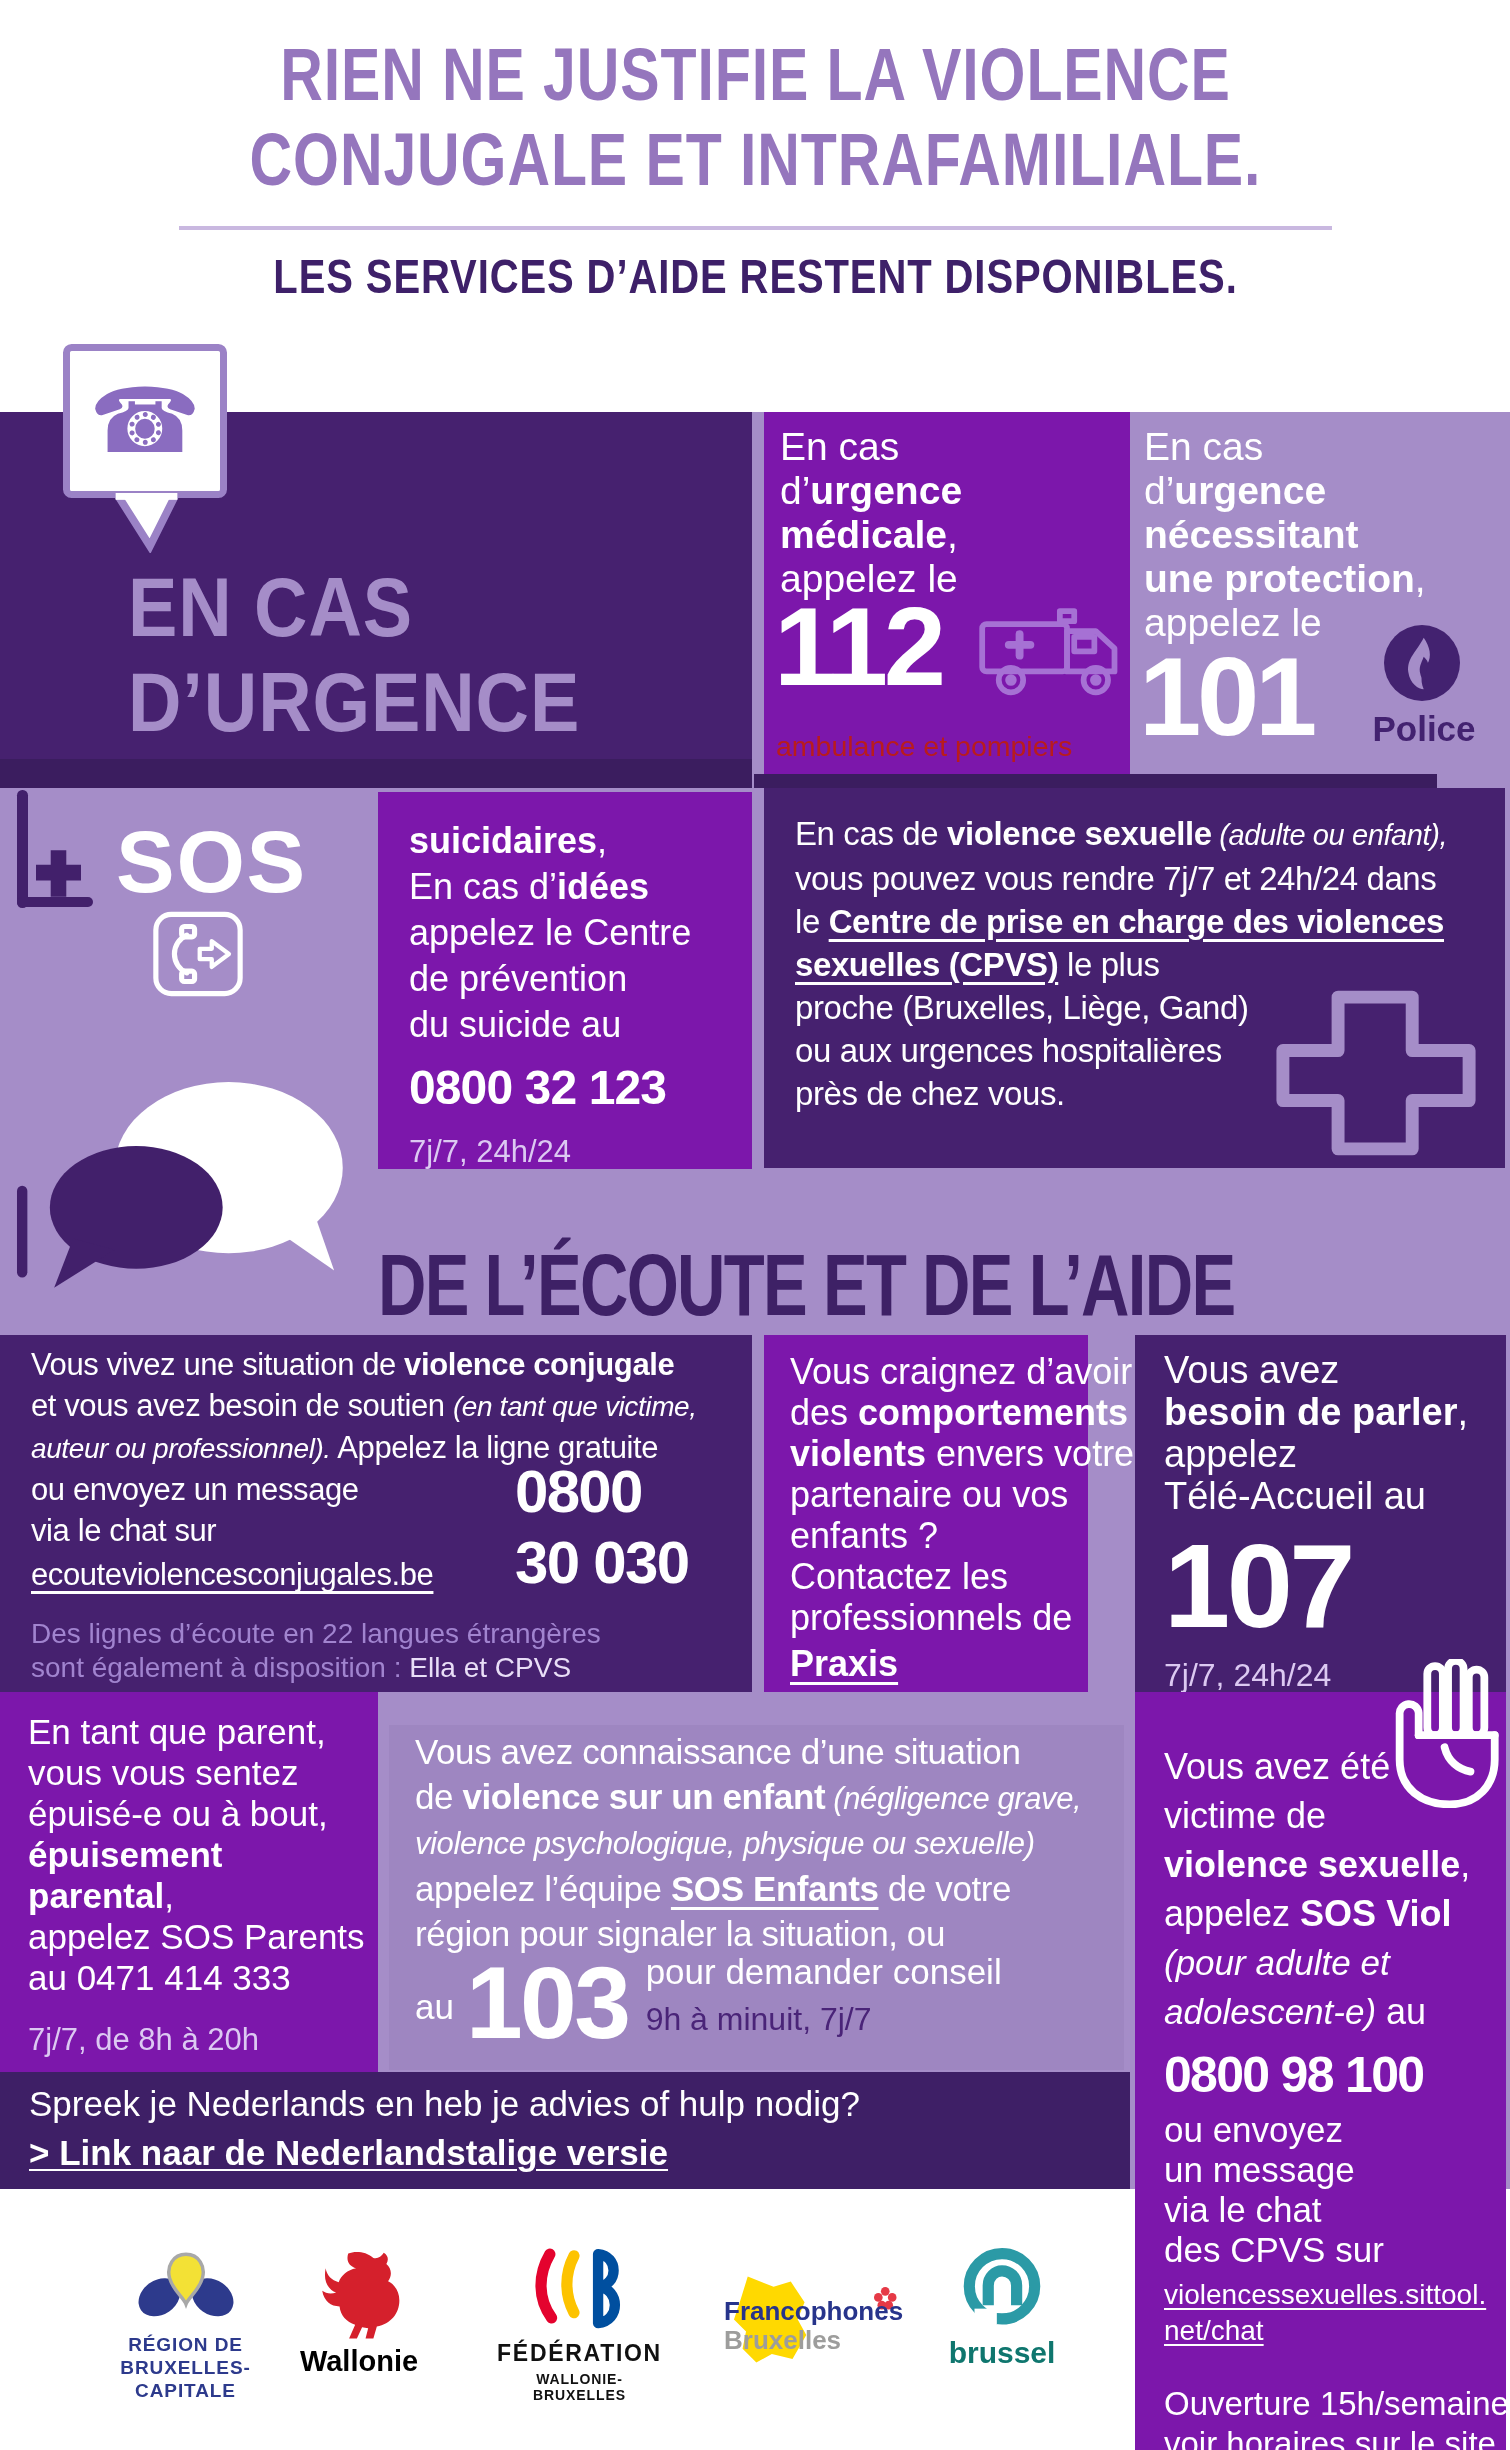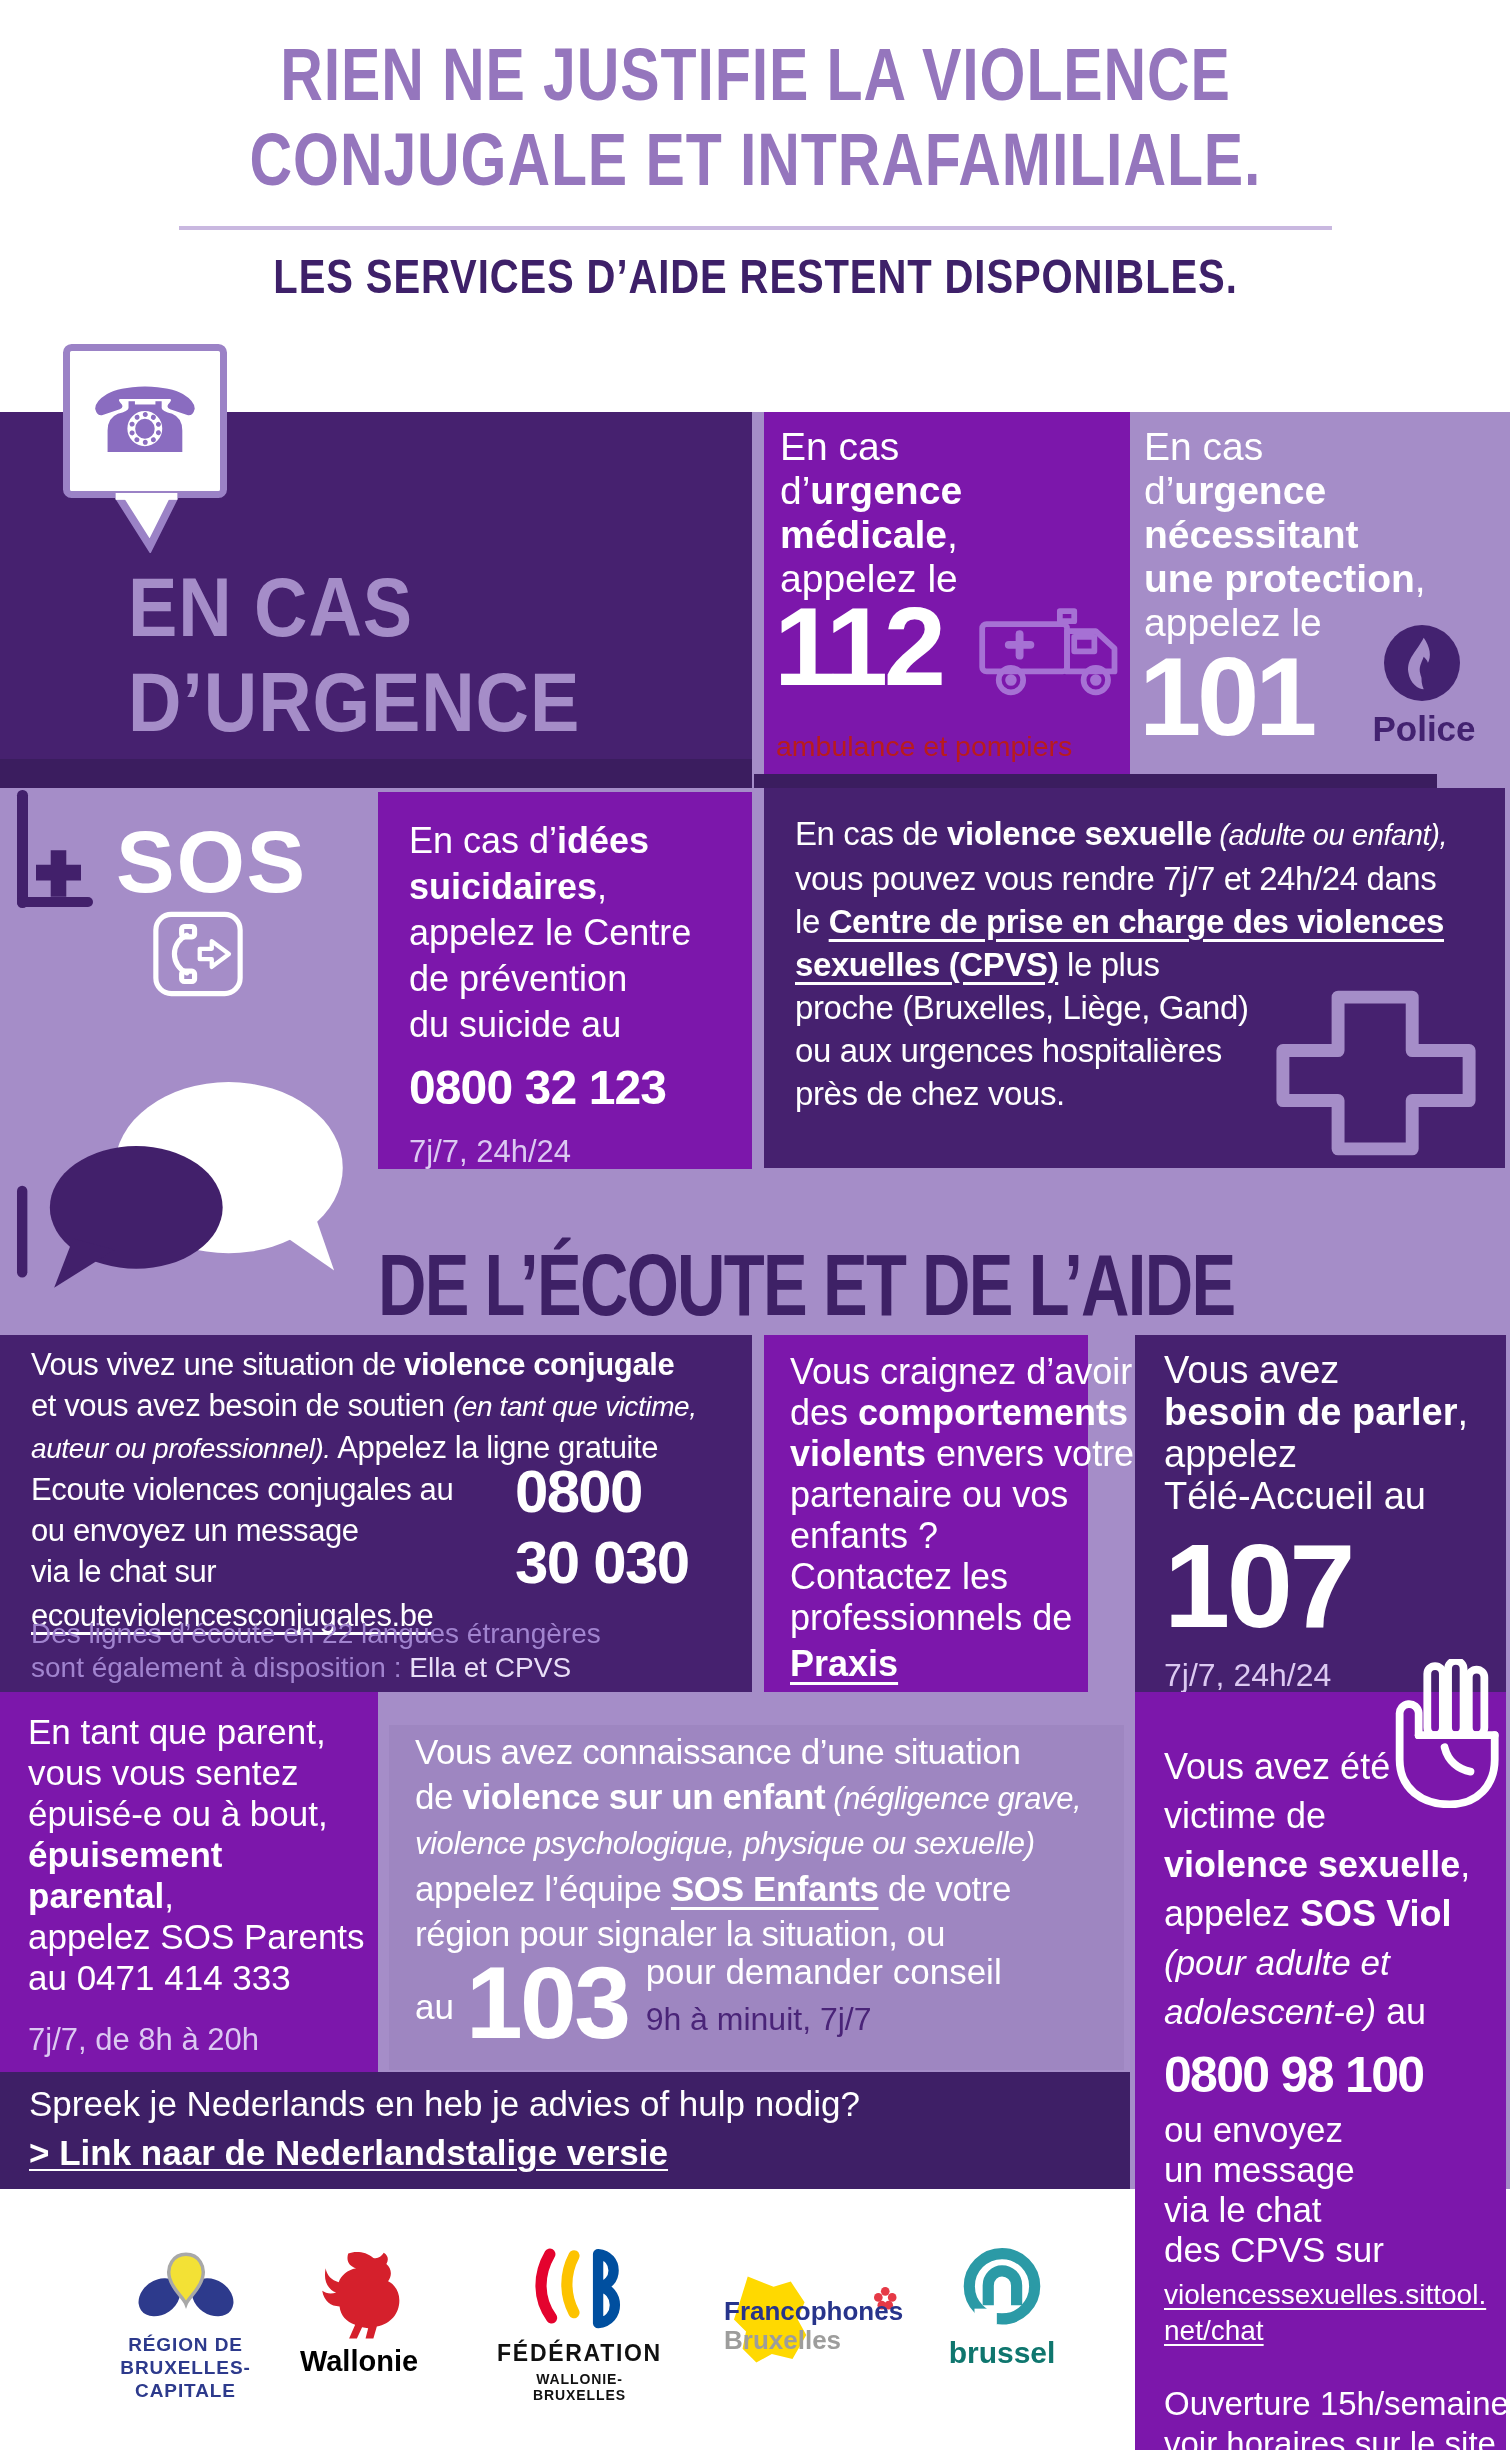--- a/index.html
+++ b/index.html
@@ -100,22 +100,22 @@
   <svg class="abs" style="left:152px;top:911px;" width="92" height="86" viewBox="0 0 106 100" fill="none" stroke="#ffffff" stroke-width="6" stroke-linecap="round" stroke-linejoin="round">
     <rect x="4" y="4" width="98" height="92" rx="18"></rect>
     <path d="M40,28 a24,24 0 0 0 0,44"></path>
     <rect x="34" y="18" width="15" height="12" rx="3"></rect>
     <rect x="34" y="70" width="15" height="12" rx="3"></rect>
     <path d="M55,44 h14 v-9 l20,15 l-20,15 v-9 h-14 z" stroke-width="5"></path>
   </svg>
 
   <div class="box bg-bright" style="left:378px;top:792px;width:374px;height:377px;padding:26px 15.6px 0 31px;">
     <div style="font-size:36px;line-height:46px;">
+      <div class="ln"><b>suicidaires</b><span>,</span></div>
       <div class="ln"><span>En cas d’</span><b>idées</b></div>
-      <div class="ln"><b>suicidaires</b><span>,</span></div>
       <div class="ln">appelez le Centre</div>
       <div class="ln">de prévention</div>
       <div class="ln">du suicide au</div>
     </div>
     <div class="bigname ln" style="font-size:48px;margin-top:15.6px;letter-spacing:-0.9px;">0800 32 123</div>
     <div class="ln muted-bright" style="font-size:31px;margin-top:22.5px;">7j/7, 24h/24</div>
   </div>
 
   <div class="box bg-dark" style="left:764px;top:788px;width:741px;height:380px;padding:24px 17.3px 0 31px;">
     <div style="font-size:33px;line-height:43px;letter-spacing:-0.4px;">
@@ -140,21 +140,20 @@
     <rect x="15" y="134" width="12" height="106" rx="6" fill="#42206b"></rect>
   </svg>
 
   <div class="abs b ln" style="left:378px;top:1234px;font-size:67px;letter-spacing:-1.7px;color:#3e2166;transform:scale(1,1.3);transform-origin:left top;">DE L’ÉCOUTE ET DE L’AIDE</div>
 
   <div class="box bg-dark" style="left:0;top:1335px;width:752px;height:357px;padding:8.6px 17.3px 0 31px;">
     <div style="font-size:31px;line-height:41px;letter-spacing:-0.4px;">
       <div class="ln"><span>Vous vivez une situation de </span><b>violence conjugale</b></div>
       <div class="ln"><span>et vous avez besoin de soutien </span><i style="font-size:28px;">(en tant que victime,</i></div>
       <div class="ln"><i style="font-size:28px;">auteur ou professionnel).</i><span> Appelez la ligne gratuite</span></div>
-      <div class="ln">Ecoute violences conjugales au</div>
       <div class="ln">ou envoyez un message</div>
       <div class="ln">via le chat sur</div>
       <div class="ln u" style="margin-top:3.5px;">ecouteviolencesconjugales.be</div>
     </div>
     <div class="abs bigname" style="left:515px;top:121px;font-size:60px;line-height:71px;">
       <div class="ln">0800</div>
       <div class="ln">30 030</div>
     </div>
     <div class="abs" style="left:31px;bottom:7px;font-size:28px;line-height:34px;color:#a184cf;">
       <div class="ln">Des lignes d’écoute en 22 langues étrangères</div>

